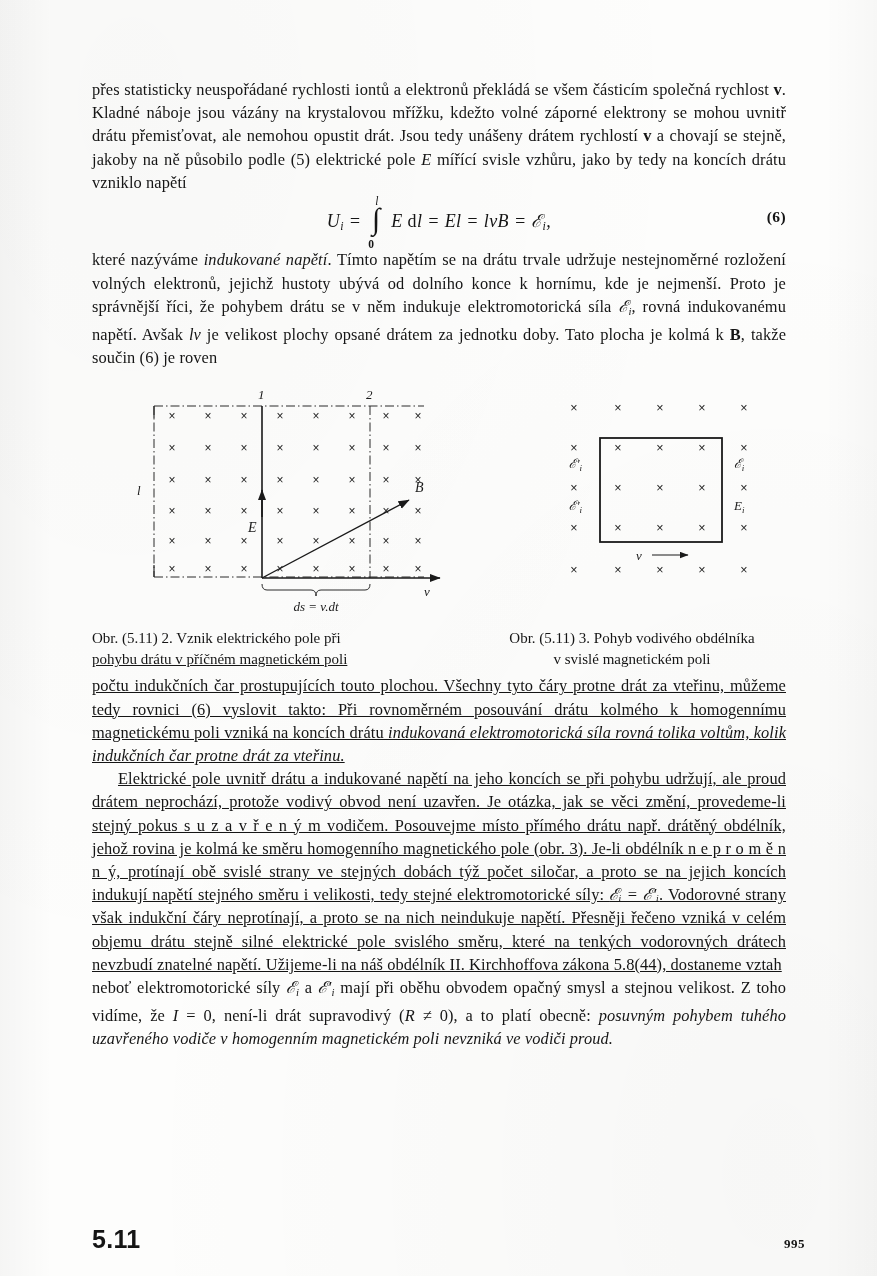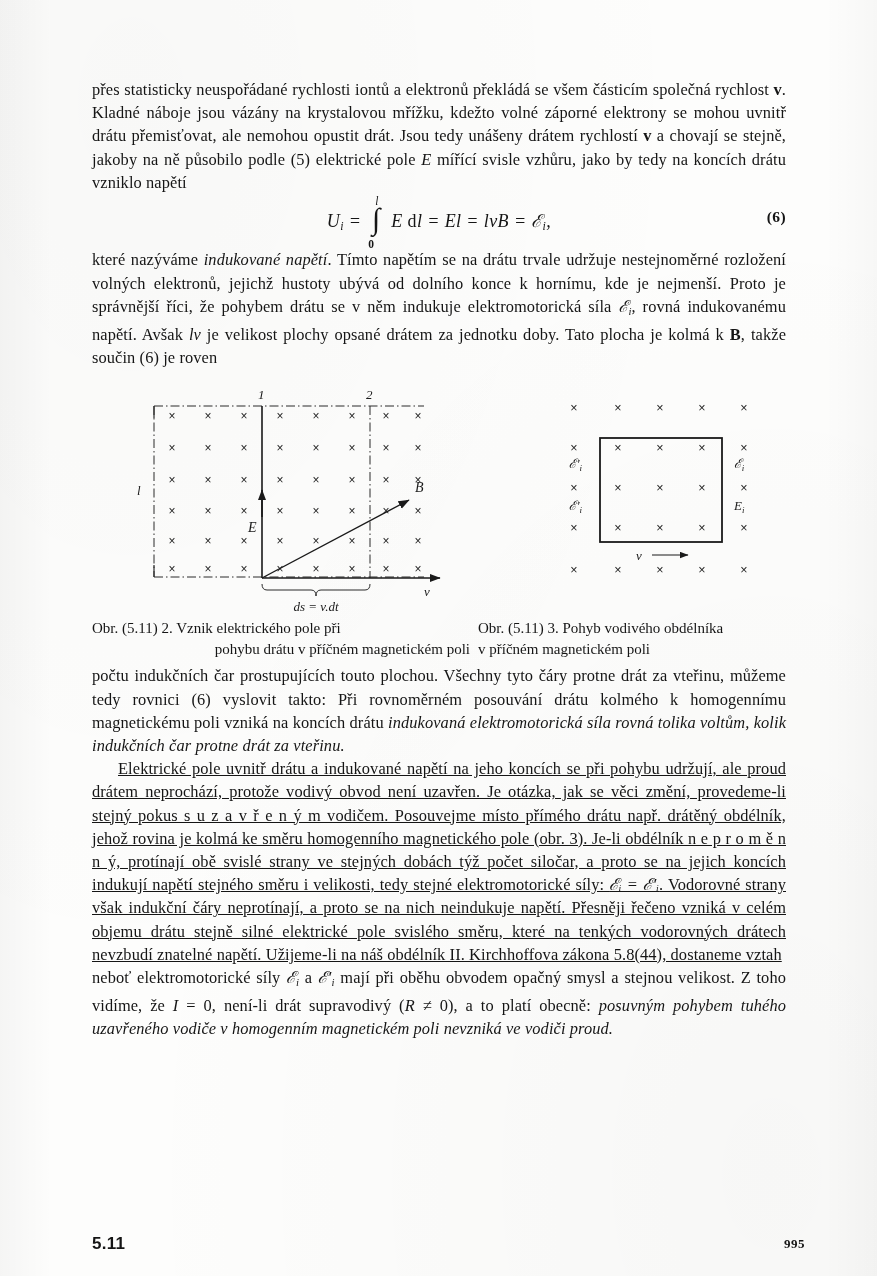--- a/index.html
+++ b/index.html
@@ -99,53 +99,54 @@
     height: 232px;
     margin-top: 13px;
   }
   .figbox { position: absolute; top: 0; }
   .fig-left { left: 36px; width: 320px; height: 232px; }
   .fig-right { left: 440px; width: 280px; height: 232px; }
 
   .captions {
     position: relative;
     height: 46px;
-    margin-top: 4px;
+    margin-top: 14px;
   }
   .cap {
     position: absolute;
     top: 0;
     font-size: 15px;
     line-height: 21px;
+    text-align: center;
   }
   .cap-left  { left: 0px;   width: 378px; text-align: left; }
-  .cap-left .l2 { display:block; text-align:right; }
+  .cap-left .l2 { display:block; text-align:left;text-decoration:underline; }
   .cap-right { left: 386px; width: 308px; }
 
   .footer {
     position: absolute;
     left: 92px;
     right: 72px;
     bottom: 22px;
     height: 26px;
   }
   .folio-left {
     position: absolute; left: 0; bottom: 0;
     font-family: "Liberation Sans", sans-serif;
     font-weight: bold;
-    font-size: 17px;
+    font-size: 25px;
     letter-spacing: 0.3px;
   }
   .folio-right {
     position: absolute; right: 0; bottom: 2px;
     font-size: 13px;
     font-weight: bold;
     letter-spacing: 0.5px;
   }
-  .sp-before { margin-top: 15px; }
+  .sp-before { margin-top: 15px; text-decoration: underline; }
   .sp-eq { margin-top: 14px; margin-bottom: 14px; }
 </style>
 </head>
 <body>
 
 <div class="page">
 
   <div class="content">
 
     <p class="body"><span>přes statisticky neuspořádané rychlosti iontů a elektronů překládá se všem části­cím  společná rychlost </span><span class="bf">v</span><span>. Kladné náboje jsou vázány na krystalovou mřížku, kdežto volné záporné elektrony se mohou uvnitř drátu přemisťovat, ale nemohou opustit drát. Jsou tedy unášeny drátem  rychlostí </span><span class="bf">v</span><span> a chovají se stejně, jakoby na ně pů­sobilo podle (5) elektrické pole </span><span class="it">E</span><span> mířící svisle vzhůru, jako by tedy na koncích drátu vzniklo napětí</span></p>
@@ -315,21 +316,21 @@
       </div>
     </div>
 
     <div class="captions">
       <div class="cap cap-left">
         <span>Obr. (5.11) 2. Vznik elektrického pole při</span>
         <span class="l2">pohybu drátu v příčném magnetickém poli</span>
       </div>
       <div class="cap cap-right">
         <span>Obr. (5.11) 3. Pohyb vodivého obdélníka</span><br>
-        <span>v příčném magnetickém poli</span>
+        <span>v svislé magnetickém poli</span>
       </div>
     </div>
 
     <p class="body sp-before"><span>počtu indukčních čar prostupujících touto plochou. Všechny tyto čáry protne drát za vteřinu, můžeme tedy rovnici (6) vyslovit takto: Při rovnoměrném posouvání drátu kolmého k homogennímu magnetickému poli vzniká na koncích drátu </span><span class="it">indu­kovaná elektromotorická síla rovná tolika voltům, kolik indukčních čar protne drát za vte­řinu.</span></p>
 
     <p class="body indent"><span>Elektrické pole uvnitř drátu a indukované napětí na jeho koncích se při pohybu udržují, ale proud drátem neprochází, protože vodivý obvod není uzavřen. Je otázka, jak se věci změní, provedeme-li stejný pokus s u z a v ř e n ý m vodičem. Posouvejme místo přímého drátu např. drátěný obdélník, jehož rovina je kolmá ke směru homo­genního magnetického pole (obr. 3). Je-li obdélník n e p r o m ě n n ý, protínají obě svislé strany ve stejných dobách týž počet siločar, a proto se na jejich koncích indukují napětí stejného směru i velikosti, tedy stejné  elektromotorické síly: </span><span class="scr">ℰᵢ = ℰ′ᵢ</span><span>. Vodo­rovné strany však indukční čáry neprotínají, a proto se na nich neindukuje napětí. Přesněji řečeno vzniká v celém objemu drátu stejně silné elektrické pole svislého směru, které na tenkých vodorovných drátech nevzbudí znatelné napětí. Užijeme-li na náš obdélník II. Kirchhoffova zákona 5.8(44), dostaneme vztah</span></p>
 
 
     <p class="body"><span>neboť elektromotorické síly </span><span class="scr">ℰ</span><sub class="s">i</sub><span> a </span><span class="scr">ℰ′</span><sub class="s">i</sub><span> mají při oběhu  obvodem opačný smysl a stejnou velikost. Z toho vidíme, že </span><span class="it">I</span><span> = 0, není-li drát supravodivý (</span><span class="it">R</span><span> ≠ 0), a to platí obecně: </span><span class="it">posuvným pohybem tuhého uzavřeného vodiče v homogenním magnetickém poli nevzniká ve vodiči proud.</span></p>
 

